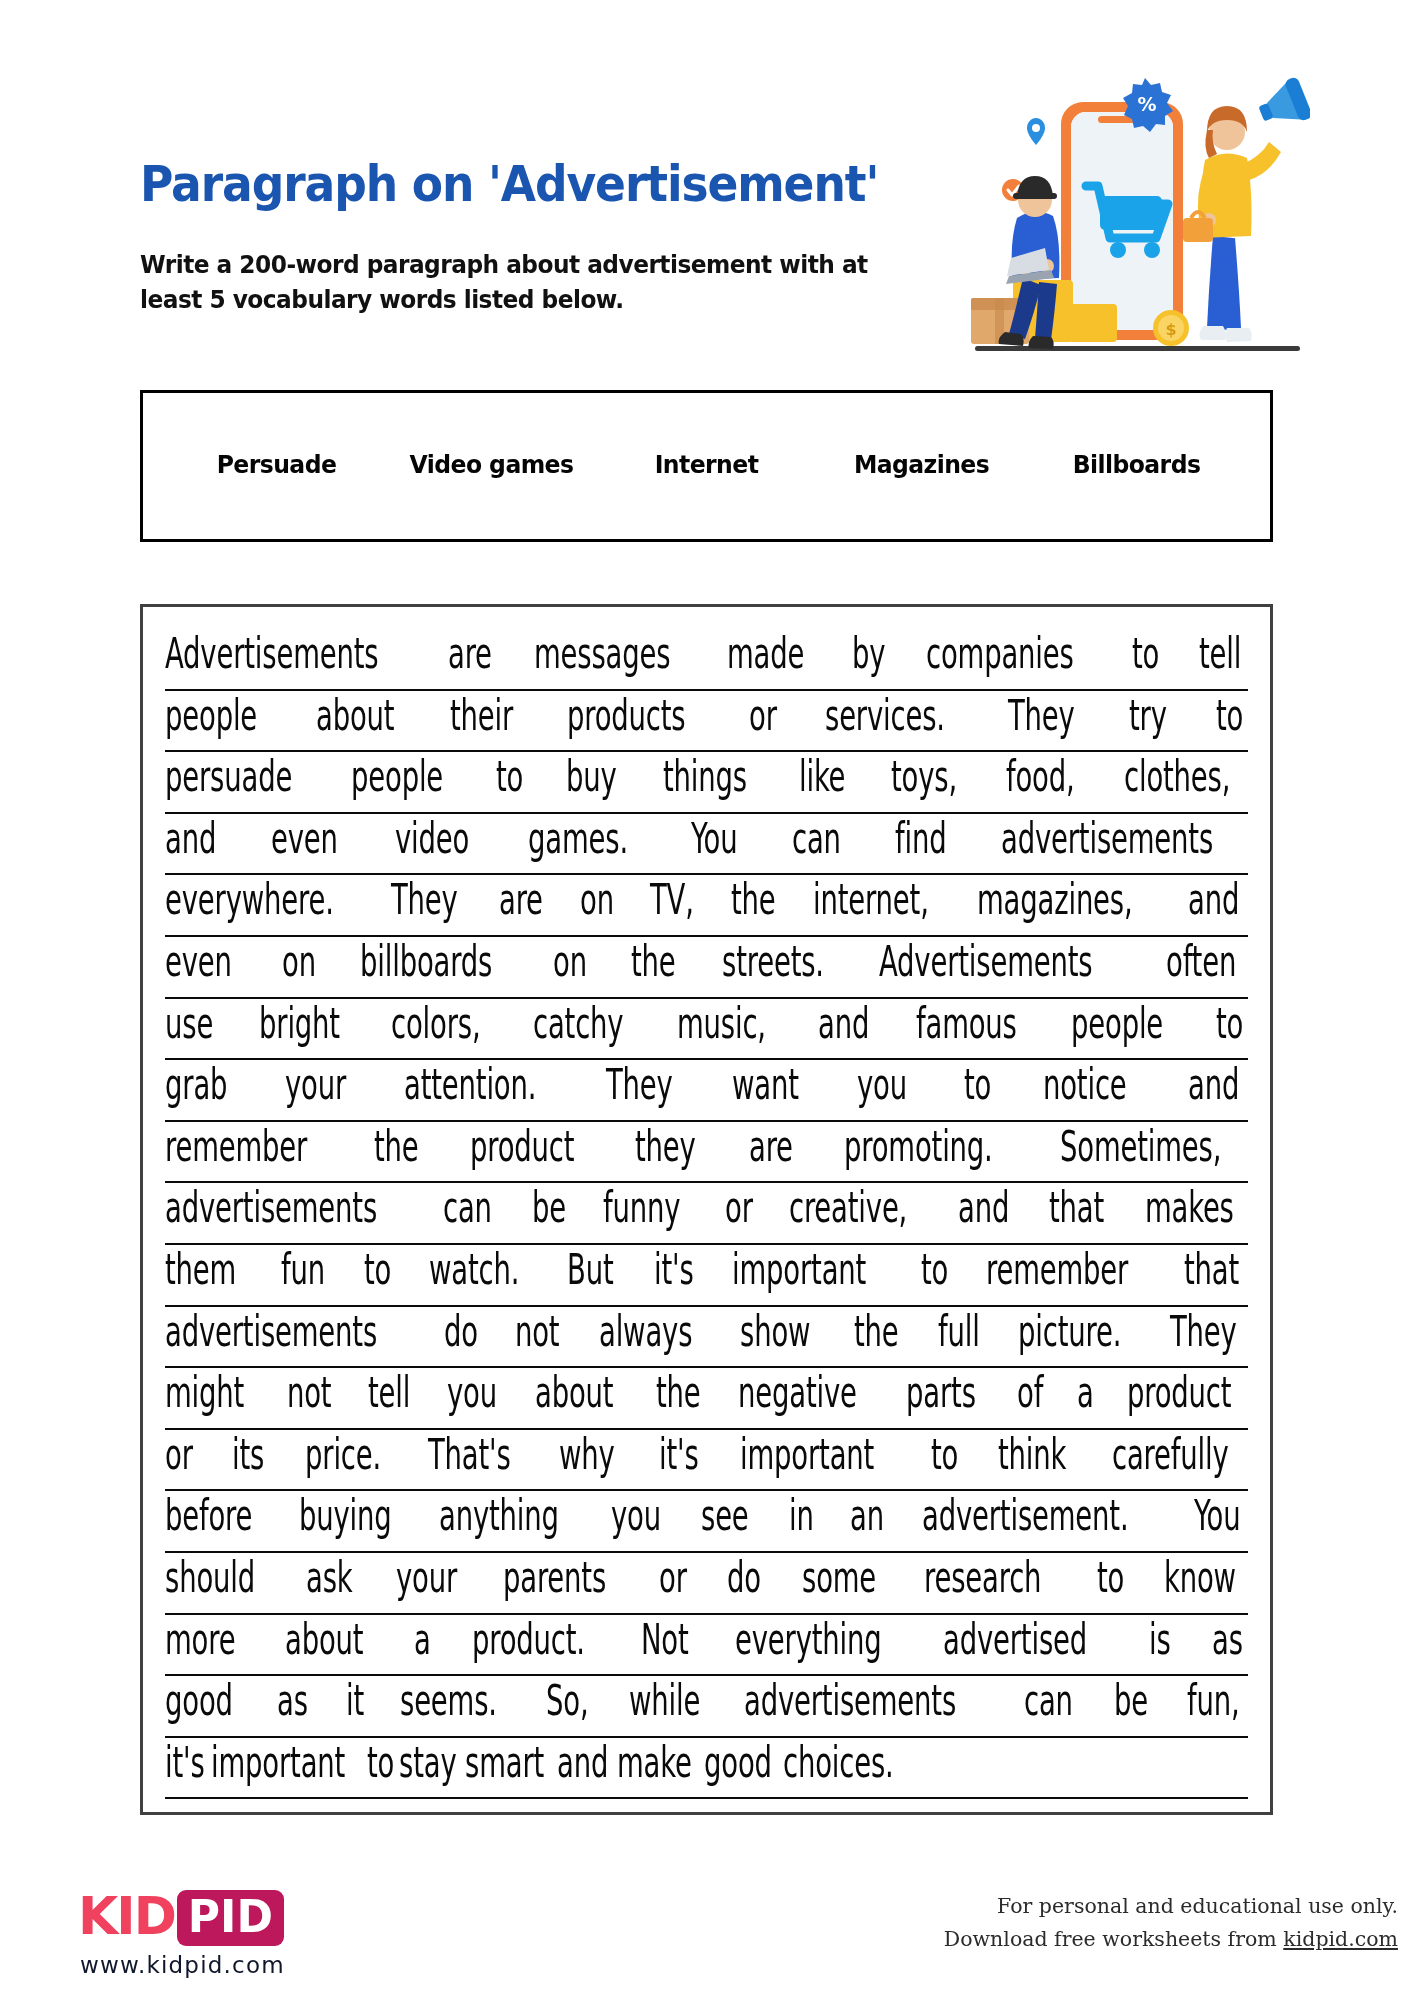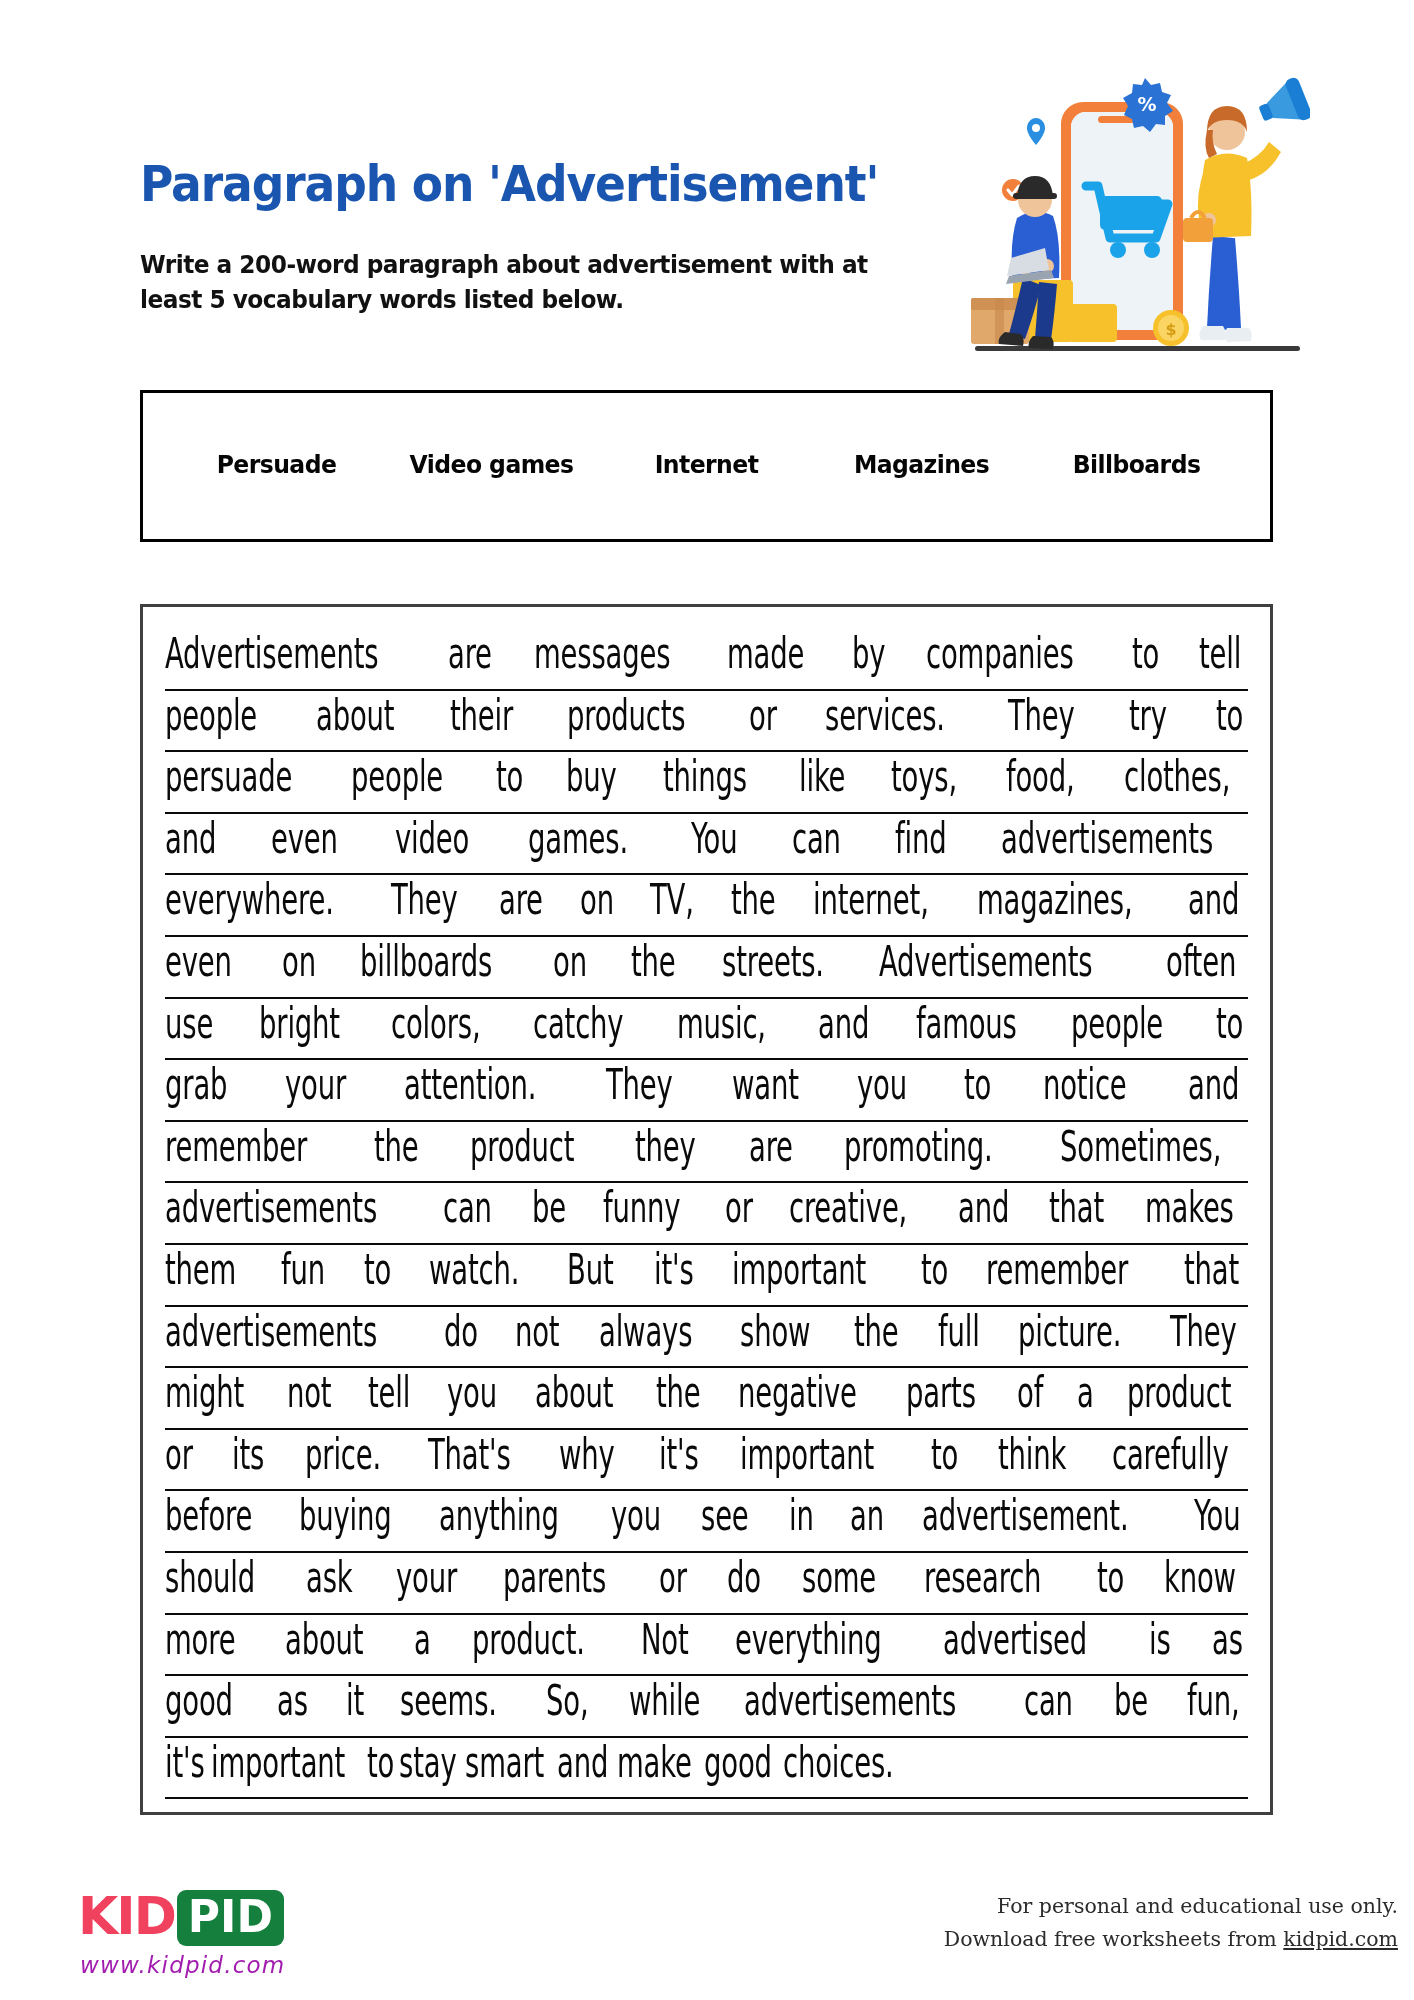--- a/index.html
+++ b/index.html
@@ -148,41 +148,40 @@
   }
   .logo-kid {
     font-family: "DejaVu Sans", sans-serif;
     font-size: 52px;
     font-weight: bold;
     color: #f0415f;
     letter-spacing: -2px;
     line-height: 1;
   }
   .logo-pid {
-    background: #15803d;
+    background: #be185d;
     color: #ffffff;
     font-family: "DejaVu Sans", sans-serif;
     font-size: 44px;
     font-weight: bold;
     letter-spacing: 0px;
     line-height: 1;
     padding: 5px 11px 7px 11px;
     border-radius: 9px;
     margin-left: 2px;
     transform: translateY(2px);
   }
   .logo-url {
     position: absolute;
     left: 44px;
     top: 92px;
     font-family: "DejaVu Sans", sans-serif;
     font-size: 23px;
-    color: #a21caf;
+    color: #0f172a;
     letter-spacing: 1.2px;
-    font-style: italic;
   }
   .footer-right {
     position: absolute;
     right: 52px;
     top: 30px;
     text-align: right;
     font-family: "DejaVu Serif", serif;
     font-size: 20.5px;
     color: #2b2b2b;
     line-height: 1.62;

